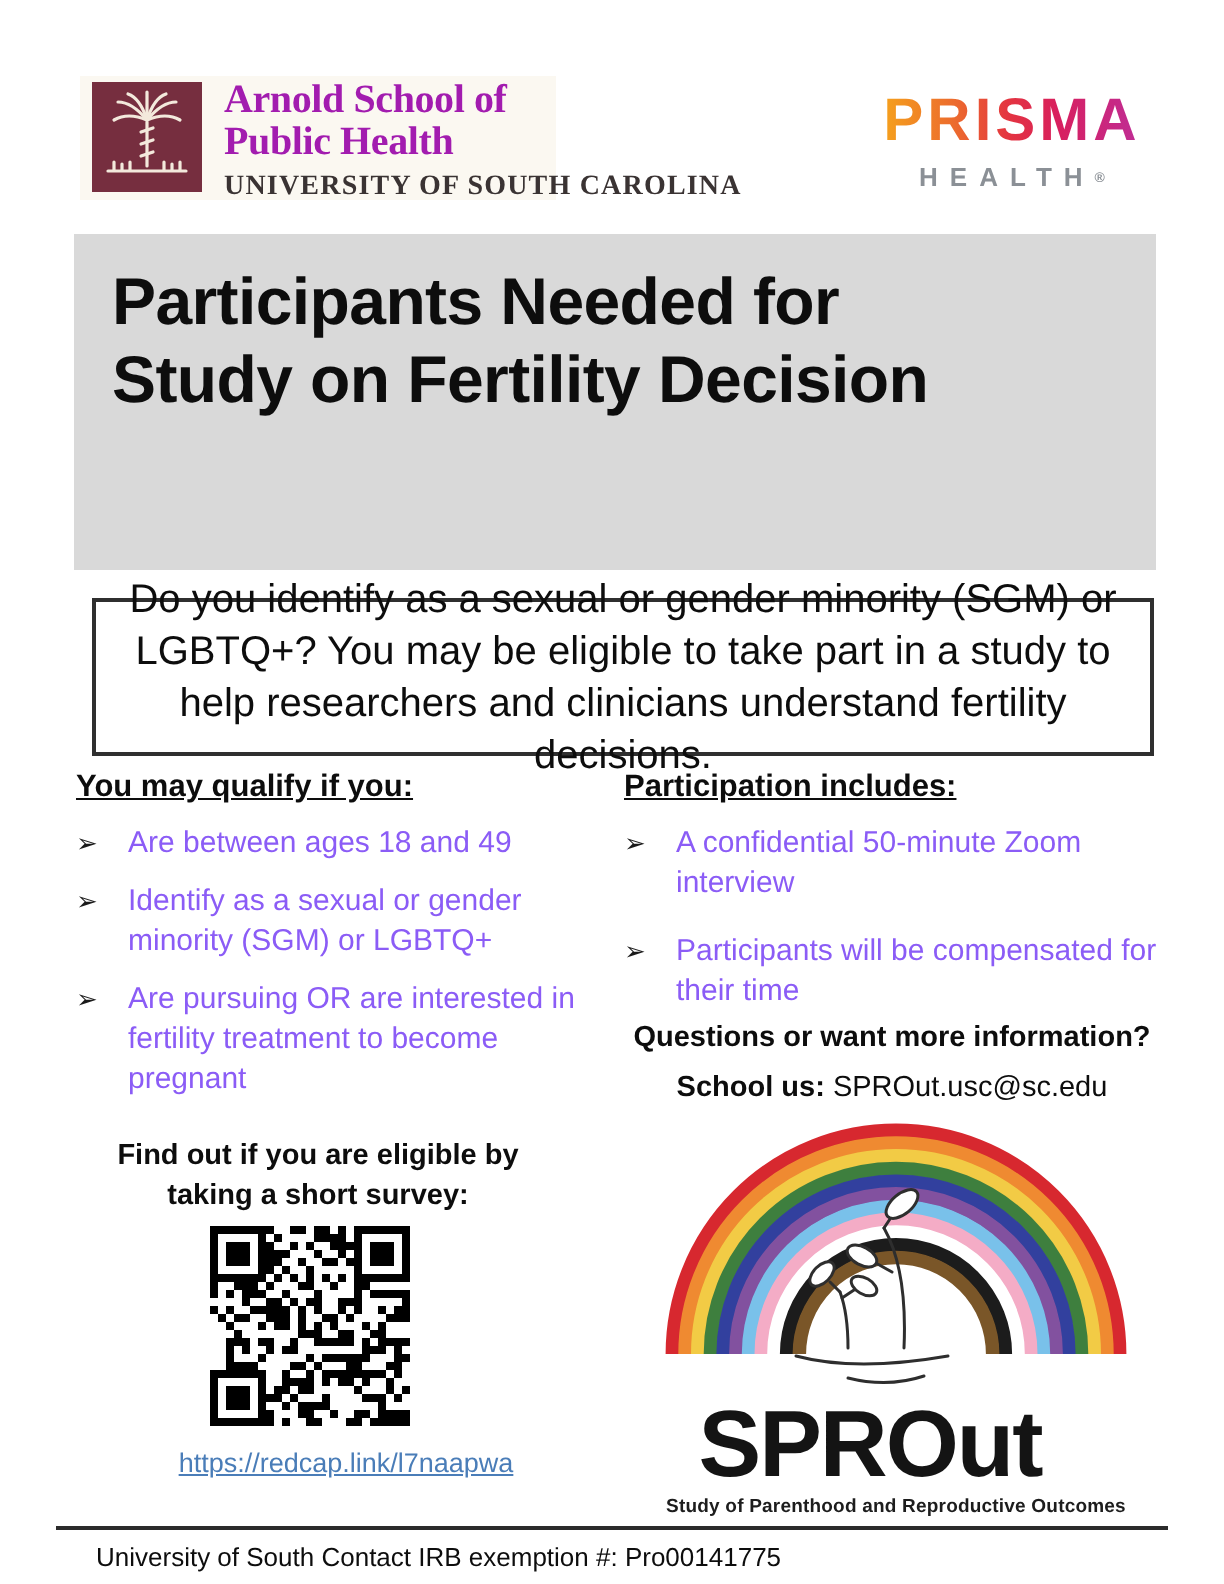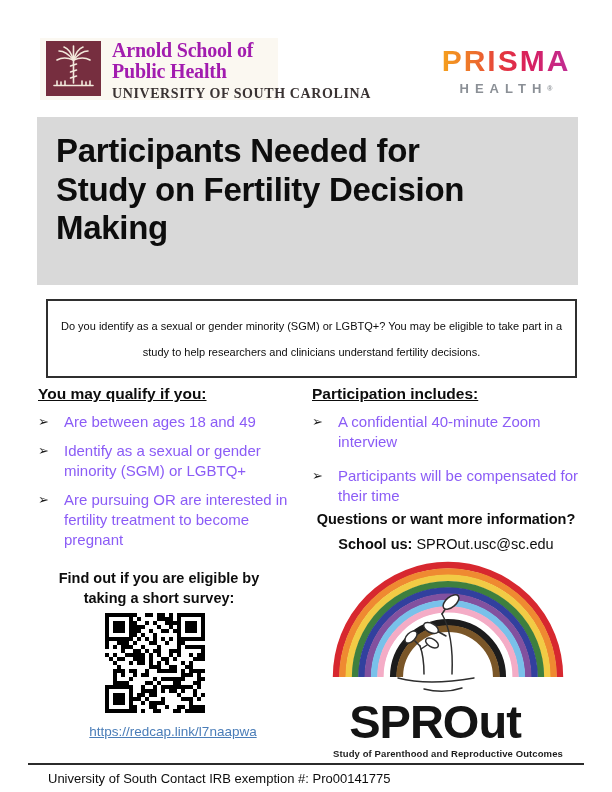--- a/index.html
+++ b/index.html
@@ -21,21 +21,21 @@
     -webkit-background-clip:text; background-clip:text; color:transparent; -webkit-text-fill-color:transparent; }
   .prisma-sub { margin-top:3px; font-size:13px; letter-spacing:6px; color:#8b9096; font-weight:bold; }
   .prisma-reg { font-size:7px; vertical-align:2px; letter-spacing:0; }
 
   
   .banner { position:absolute; left:37px; top:117px; width:541px; height:168px; background:#d9d9d9; }
   .banner-text { position:absolute; left:19px; top:15px; font-size:33px; font-weight:bold; color:#0d0d0d; line-height:38.5px; letter-spacing:-0.3px; }
 
   
   .elig-box { position:absolute; left:46px; top:299px; width:531px; height:79px; border:2px solid #2f2f2f; display:flex; align-items:center; justify-content:center; }
-  .elig-text { width:508px; text-align:center; font-size:11px; line-height:26px; color:#0d0d0d; }
+  .elig-text { width:508px; text-align:center; font-size:20px; line-height:26px; color:#0d0d0d; }
 
   
   .col { position:absolute; top:385px; }
   .col-left  { left:38px;  width:258px; }
   .col-right { left:312px; width:270px; }
   .col-heading { font-size:15.5px; font-weight:bold; text-decoration:underline; color:#0d0d0d; margin-bottom:9px; }
   .bullet-row { display:flex; margin-top:9px; }
   .bullet-glyph { width:26px; flex:0 0 26px; font-size:13px; line-height:20px; color:#1a1a1a; }
   .bullet-text { font-size:15px; line-height:20px; color:#8b5cf6; }
 
@@ -101,21 +101,20 @@
 
   <div class="prisma-logo">
     <div class="prisma-word">PRISMA</div>
     <div class="prisma-sub"><span>HEALTH</span><span class="prisma-reg">®</span></div>
   </div>
 
   <div class="banner">
     <div class="banner-text">
       <div>Participants Needed for</div>
       <div>Study on Fertility Decision</div>
-      <div>Making</div>
     </div>
   </div>
 
   <div class="elig-box">
     <div class="elig-text">Do you identify as a sexual or gender minority (SGM) or LGBTQ+? You may be eligible to take part in a study to help researchers and clinicians understand fertility decisions.</div>
   </div>
 
   <div class="col col-left">
     <div class="col-heading">You may qualify if you:</div>
     <div class="bullet-row">
@@ -129,21 +128,21 @@
     <div class="bullet-row">
       <span class="bullet-glyph">➢</span>
       <span class="bullet-text" style="max-width:226px">Are pursuing OR are interested in fertility treatment to become pregnant</span>
     </div>
   </div>
 
   <div class="col col-right">
     <div class="col-heading">Participation includes:</div>
     <div class="bullet-row">
       <span class="bullet-glyph">➢</span>
-      <span class="bullet-text" style="max-width:244px">A confidential 40-minute Zoom interview</span>
+      <span class="bullet-text" style="max-width:244px">A confidential 50-minute Zoom interview</span>
     </div>
     <div class="bullet-row" style="margin-top:14px">
       <span class="bullet-glyph">➢</span>
       <span class="bullet-text" style="max-width:244px">Participants will be compensated for their time</span>
     </div>
   </div>
 
   <div class="contact">
     <div class="contact-q">Questions or want more information?</div>
     <div class="contact-line">

